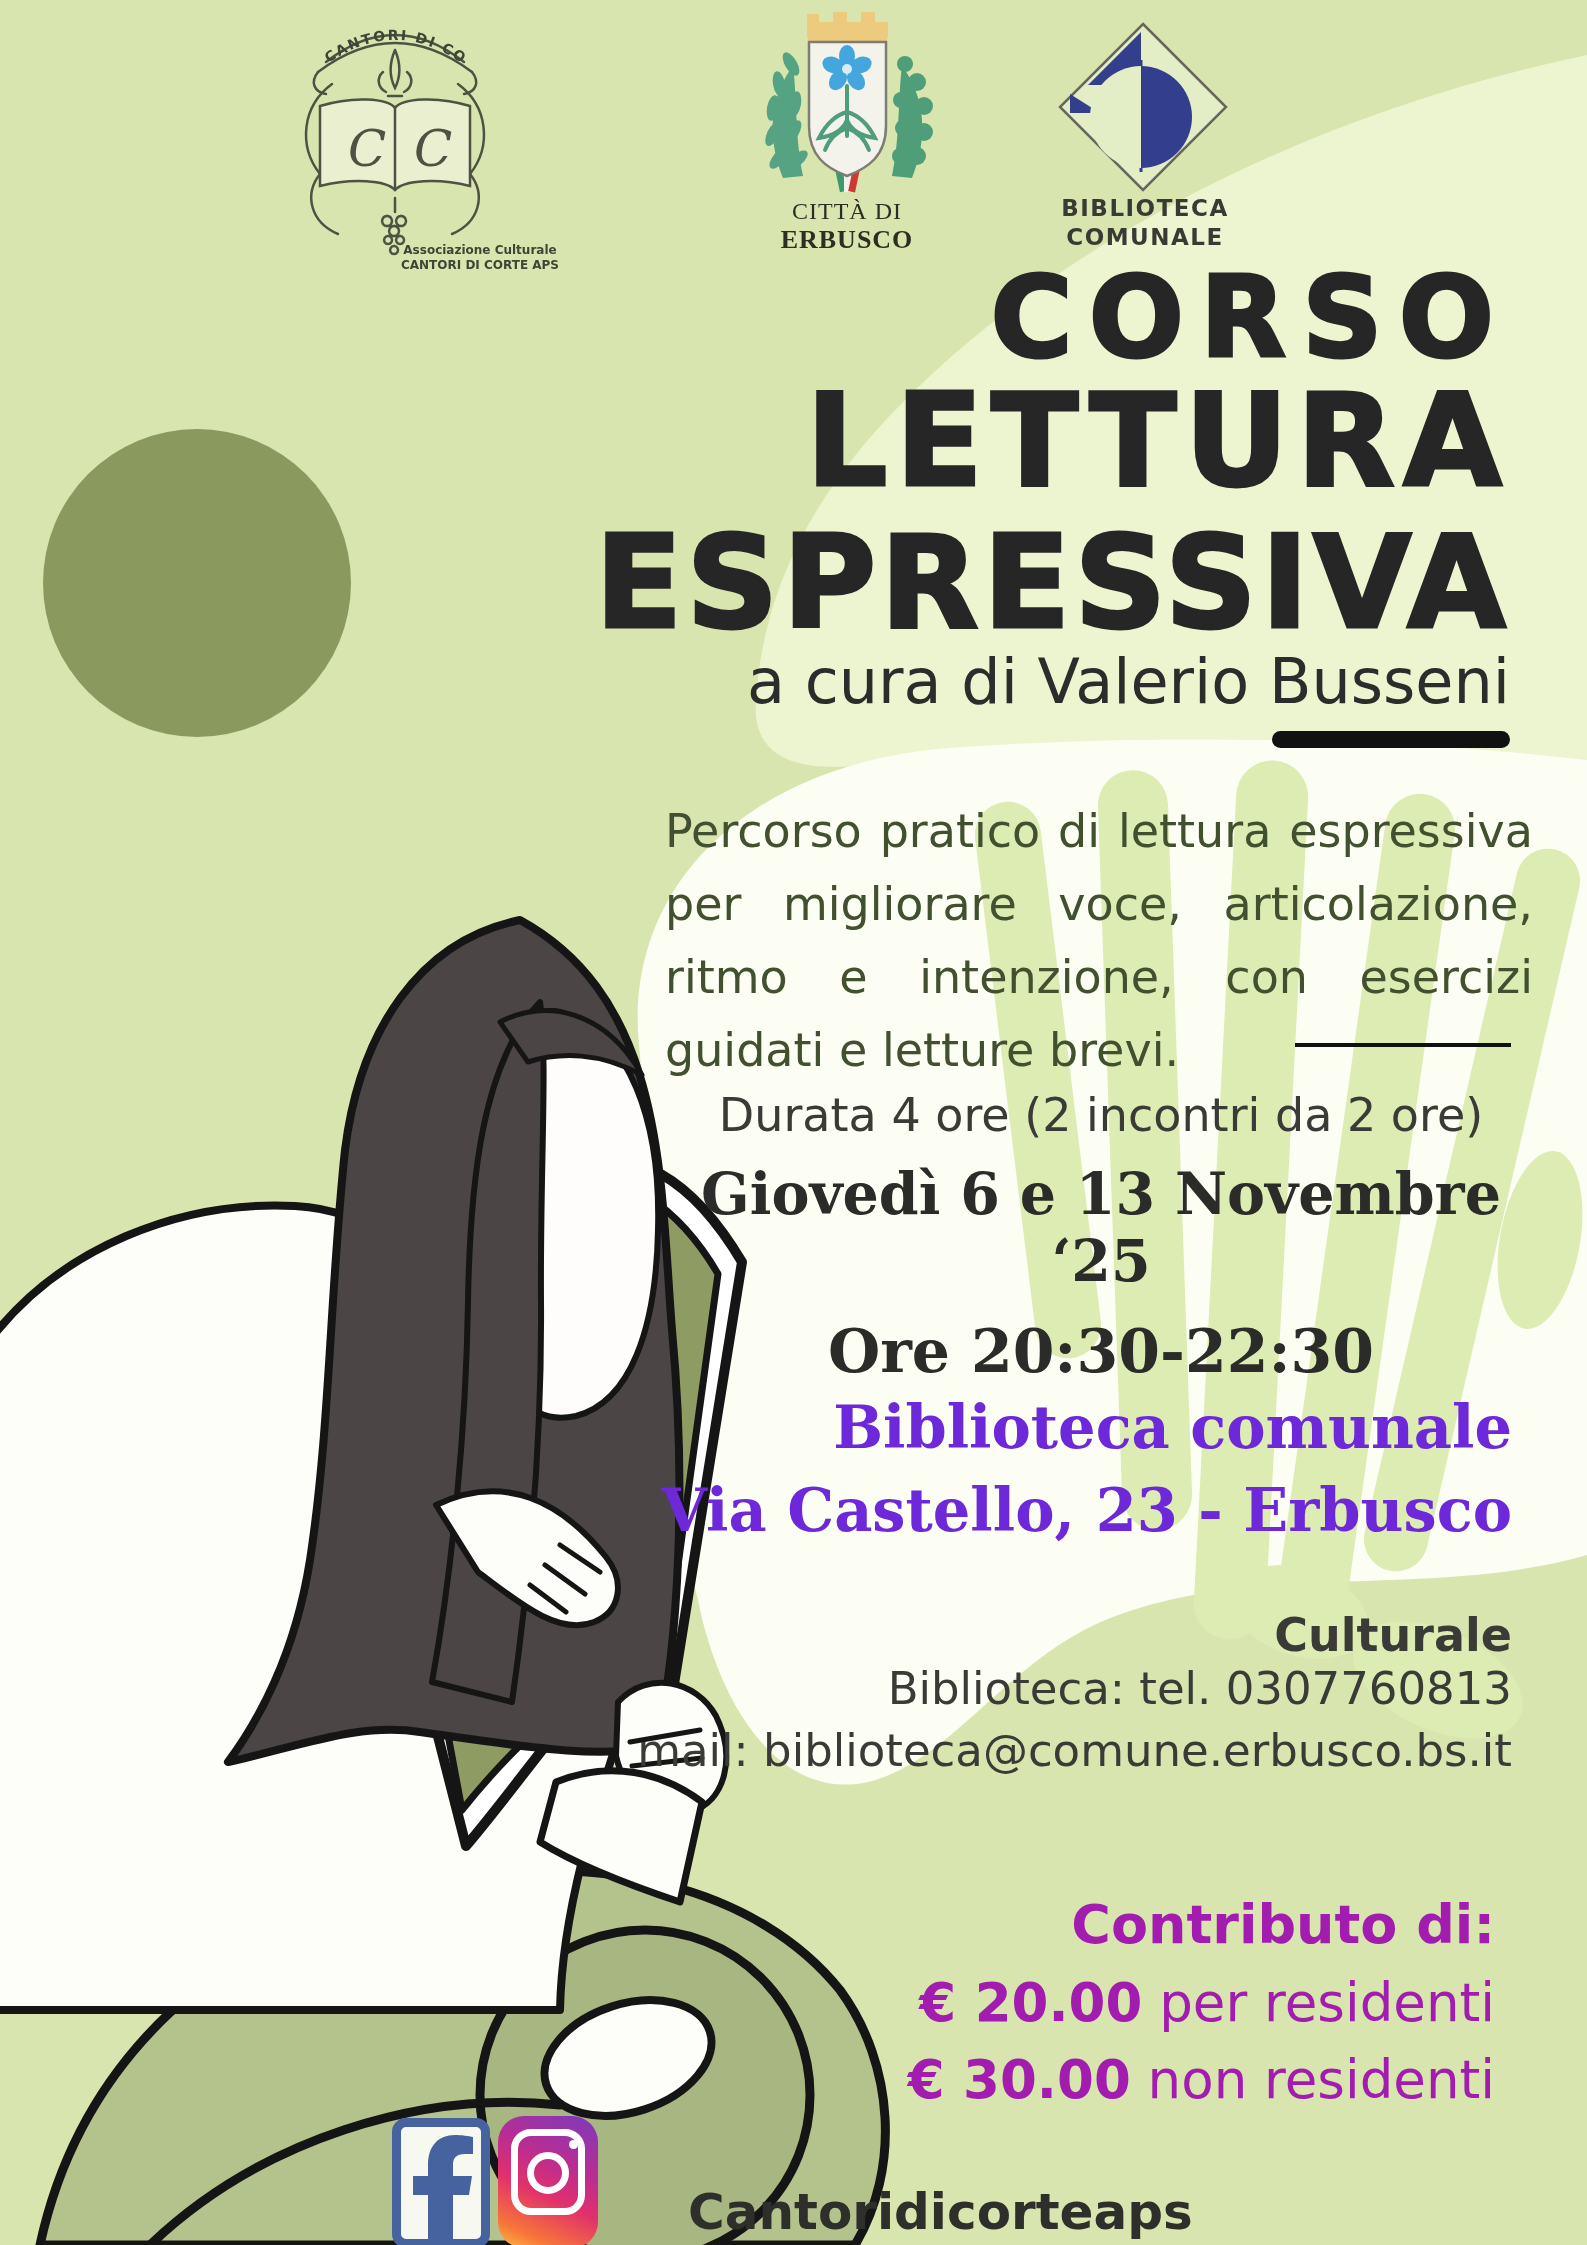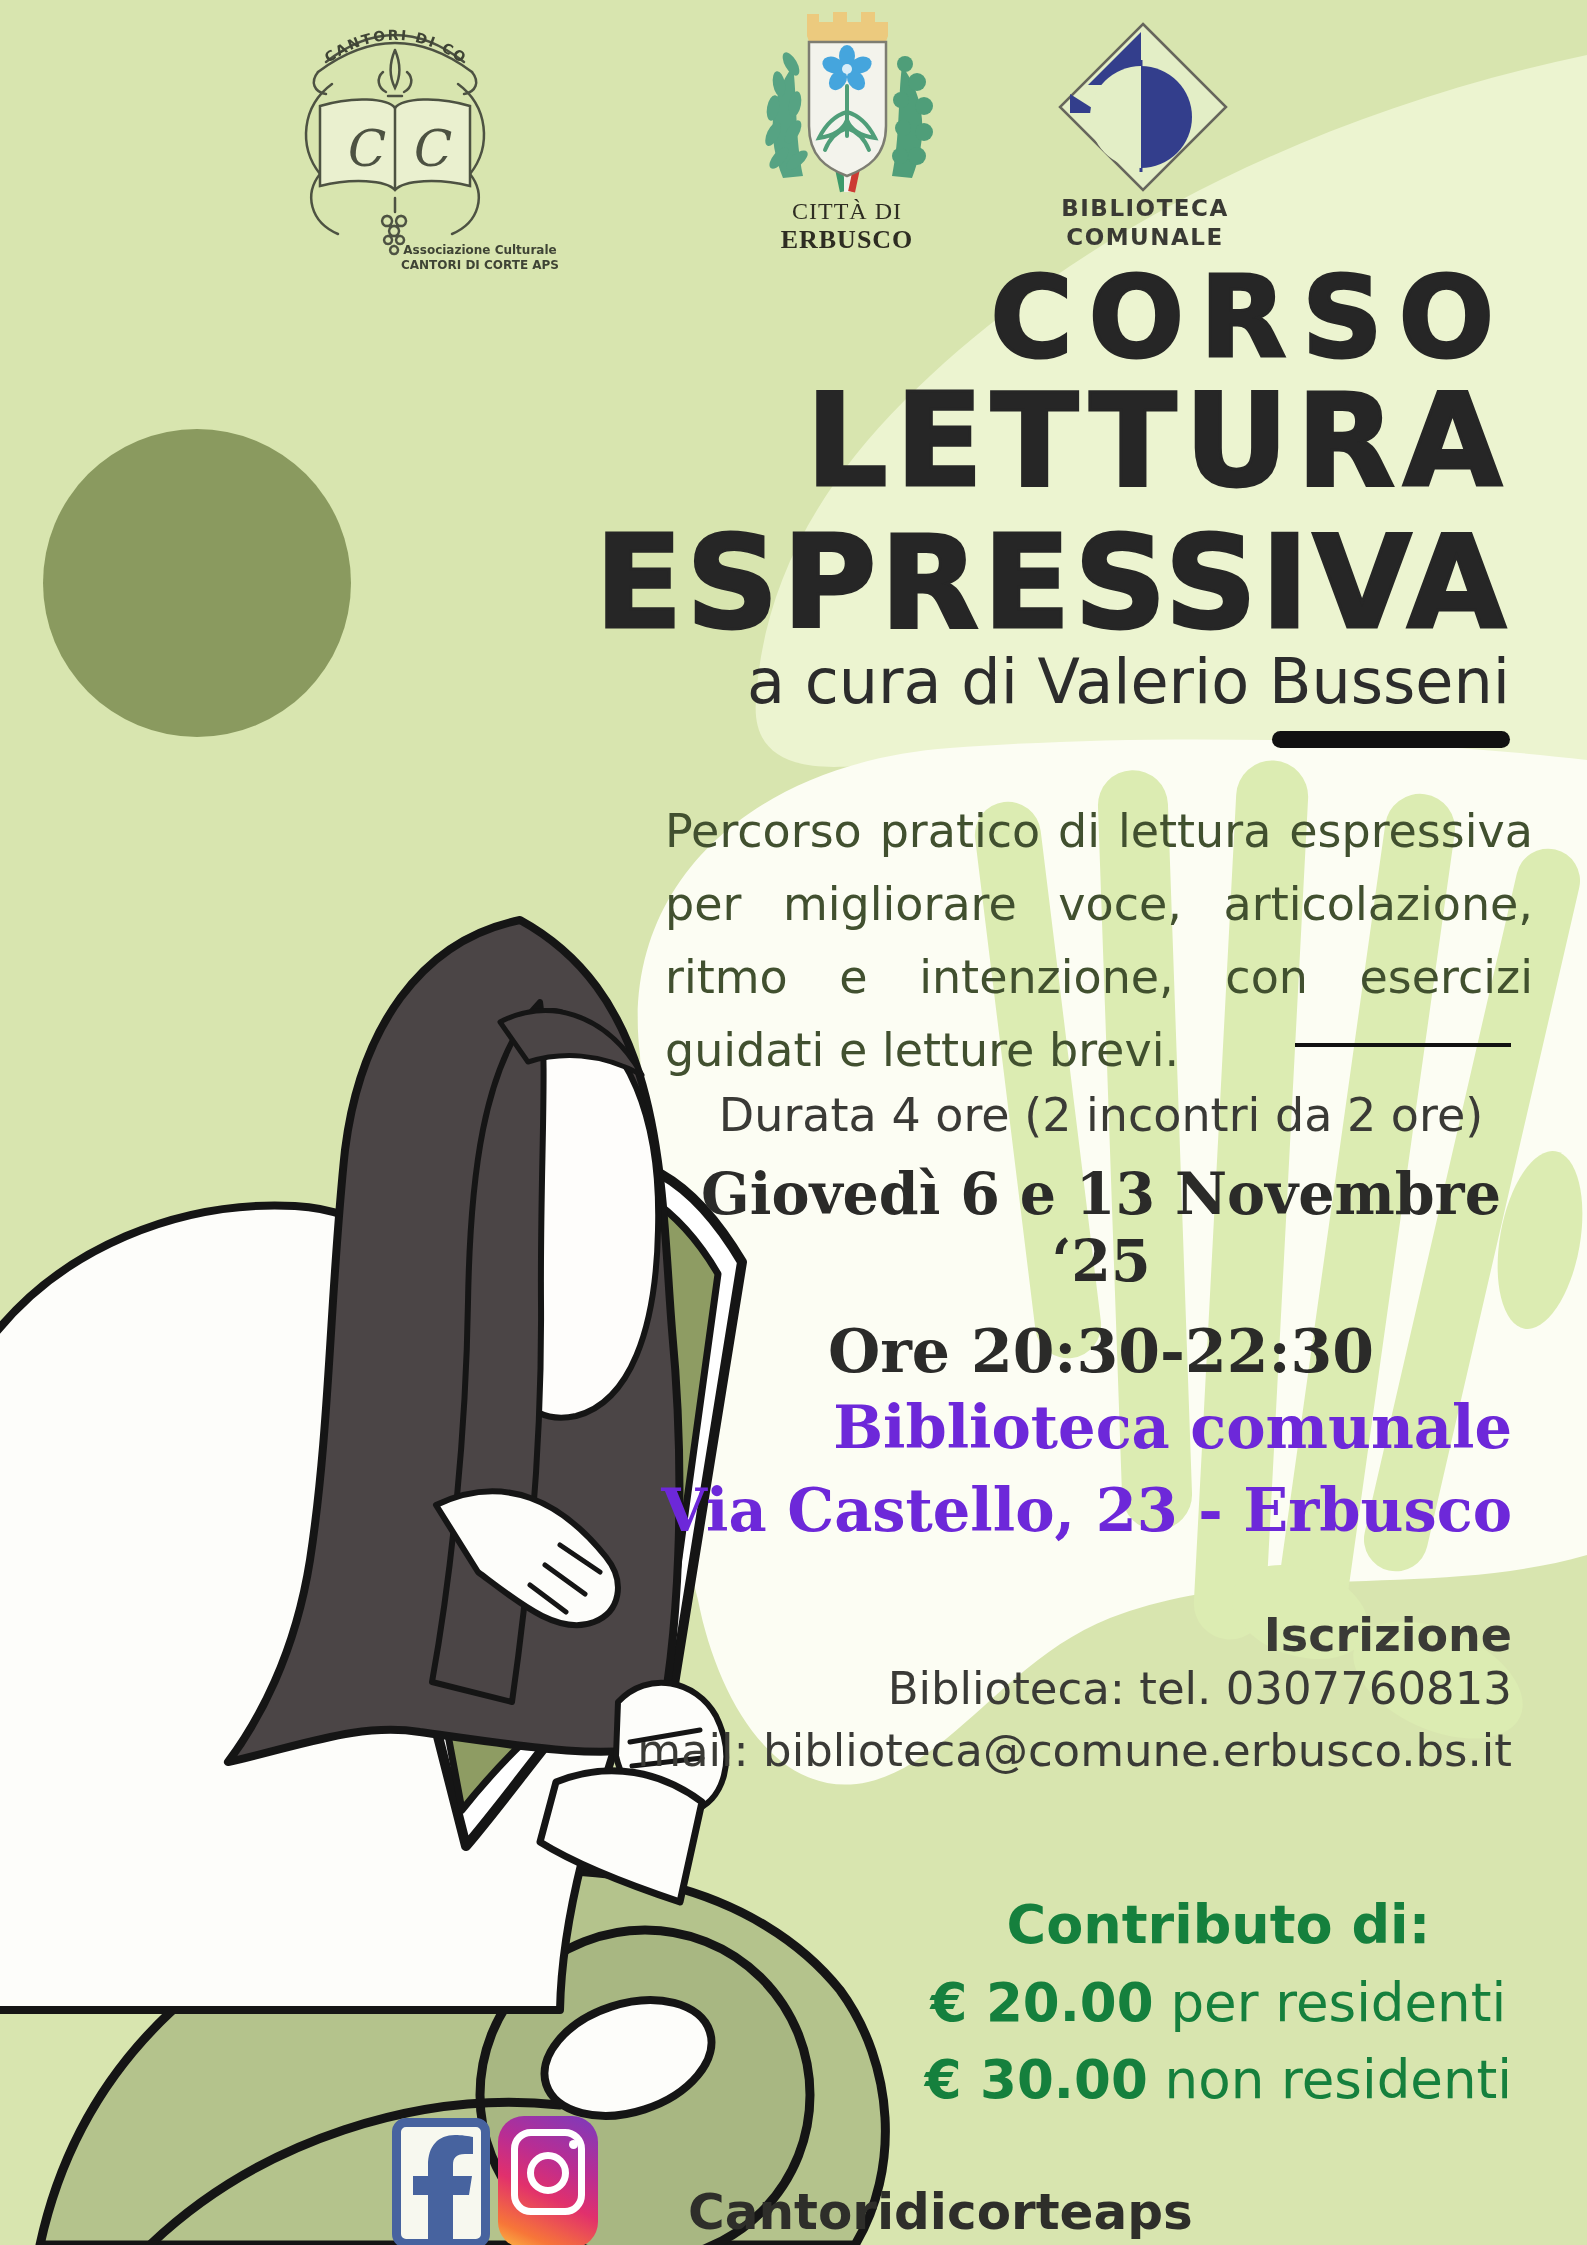--- a/index.html
+++ b/index.html
@@ -50,21 +50,21 @@
   .venue .v1{font-size:59px;}
   .venue .v2{font-size:59px;margin-top:14px;}
 
   
   .reg{right:75px;top:1608px;text-align:right;color:#3a3a36;white-space:nowrap;}
   .reg .r1{font-size:46px;font-weight:bold;}
   .reg .r2{font-size:45px;}
   .reg .r3{font-size:45px;margin-top:9px;}
 
   
-  .fees{right:75px;top:1893px;text-align:center;color:#15803d;white-space:nowrap;}
+  .fees{right:92px;top:1893px;text-align:right;color:#a21caf;white-space:nowrap;}
   .fees .f-head{font-size:54px;font-weight:bold;}
   .fees .f-line{font-size:53px;margin-top:16px;}
   .fees .amt{font-weight:bold;}
 
   
   .fb-tile{left:392px;top:2118px;width:98px;height:130px;border-radius:14px;
     border:9px solid #47639f;background:#f7f8ef;overflow:hidden;}
   .ig-tile{left:498px;top:2116px;width:100px;height:132px;border-radius:26px;
     background:linear-gradient(205deg,#7b3bbd 0%,#b92d93 35%,#e1306c 58%,#f77638 85%,#fcbf45 100%);}
   .ig-frame{position:absolute;left:13px;top:13px;width:74px;height:86px;
@@ -260,21 +260,21 @@
     <div class="dates">Giovedì 6 e 13 Novembre ‘25</div>
     <div class="time">Ore 20:30-22:30</div>
   </div>
 
   <div class="abs venue">
     <div class="v1">Biblioteca comunale</div>
     <div class="v2">Via Castello, 23 - Erbusco</div>
   </div>
 
   <div class="abs reg">
-    <div class="r1">Iscrizione</div>
+    <div class="r1">Culturale</div>
     <div class="r2">Biblioteca: tel. 0307760813</div>
     <div class="r3">mail: biblioteca@comune.erbusco.bs.it</div>
   </div>
 
   <div class="abs fees">
     <div class="f-head"><span class="amt">Contributo di</span><span>:</span></div>
     <div class="f-line"><span class="amt">€ 20.00</span><span> per residenti</span></div>
     <div class="f-line"><span class="amt">€ 30.00</span><span> non residenti</span></div>
   </div>
 

